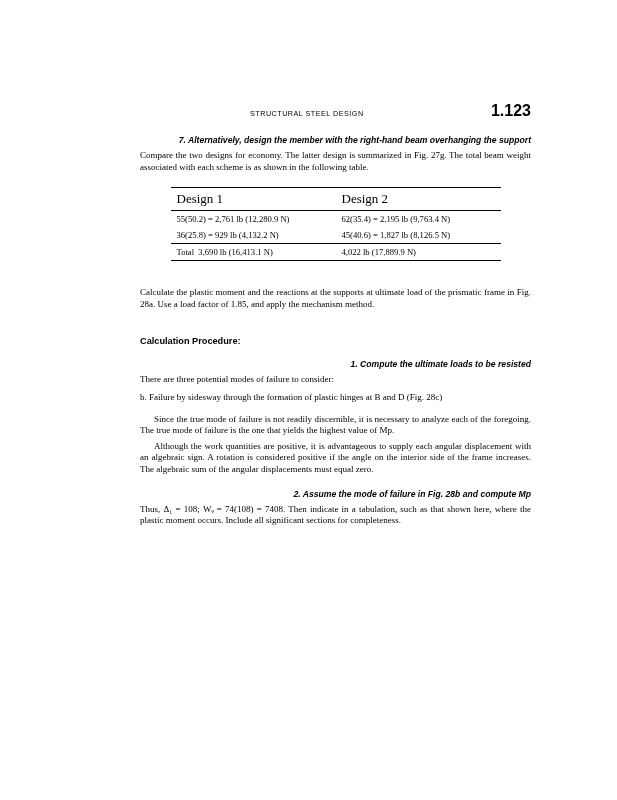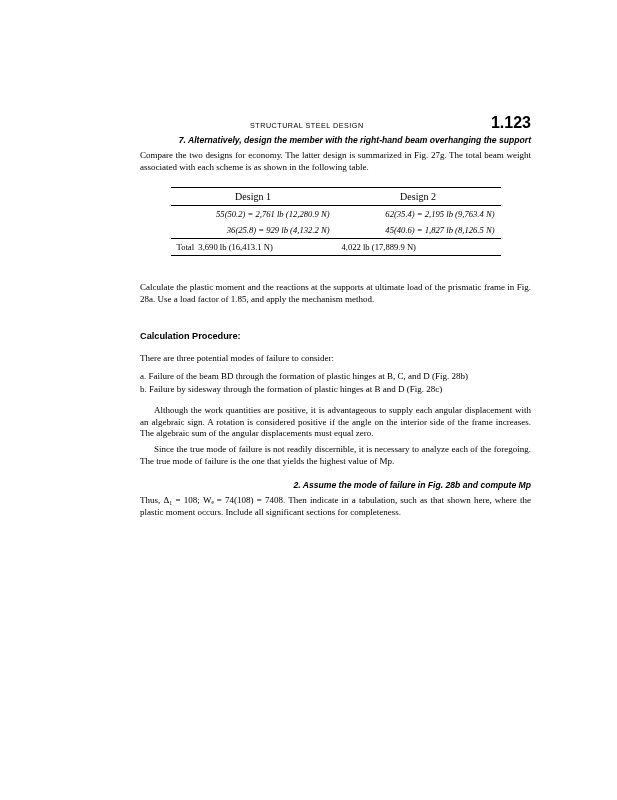--- a/index.html
+++ b/index.html
@@ -16,21 +16,21 @@
   }
   .page {
     position: relative;
     width: 617px;
     height: 800px;
     box-sizing: border-box;
     padding: 112px 86px 40px 140px;
   }
   .running-head {
     position: absolute;
-    top: 114px;
+    top: 102px;
     left: 140px;
     right: 86px;
     display: flex;
     justify-content: space-between;
     align-items: baseline;
   }
   .running-head .rh-title {
     font-family: "Liberation Sans", sans-serif;
     font-size: 7.2px;
     letter-spacing: 0.5px;
@@ -79,35 +79,35 @@
     border-collapse: collapse;
     margin: 14px auto 0 auto;
     width: 330px;
     font-size: 8.6px;
   }
   table.weights td, table.weights th {
     padding: 3px 6px;
     font-weight: normal;
   }
   table.weights th {
-    text-align: center;
-    font-size: 10px;
+    text-align: left;
+    font-size: 13px;
   }
   table.weights tr.head th {
     border-top: 0.8px solid #000;
     border-bottom: 0.8px solid #000;
   }
   table.weights tr.total td {
     border-top: 0.8px solid #000;
     border-bottom: 0.8px solid #000;
     margin-top: 21px;
   }
   td.c1 { width: 50%; }
   td.c2 { width: 50%; }
-  td.num { text-align: right; font-style: italic; }
+  td.num { text-align: left; }
 
   
   .section-head {
     margin-top: 26px;
   }
   .section-head h2 {
     font-family: "Liberation Sans", sans-serif;
     font-weight: bold;
     font-style: italic;
     font-size: 11px;
@@ -185,30 +185,30 @@
     <div class="gap-18"></div>
 
 
     <div class="gap-8"></div>
     <p>Calculate the plastic moment and the reactions at the supports at ultimate load of the prismatic frame in Fig. 28a. Use a load factor of 1.85, and apply the mechanism method.</p>
 
     <div class="gap-18"></div>
     <h3 class="proc">Calculation Procedure:</h3>
 
     <div class="gap-6"></div>
+    <h3 class="step">1.  Compute the ultimate loads to be resisted</h3>
     <p class="tight">There are three potential modes of failure to consider:</p>
 
     <div class="gap-6"></div>
     <ul class="items">
-      <li>a. Failure of the beam BD through the formation of plastic hinges at B, C, and D (Fig. 28b)</li>
       <li>b. Failure by sidesway through the formation of plastic hinges at B and D (Fig. 28c)</li>
     </ul>
 
     <div class="gap-6"></div>
+    <p class="indent">Since the true mode of failure is not readily discernible, it is necessary to analyze each of the foregoing. The true mode of failure is the one that yields the highest value of Mp.</p>
     <p class="indent">Although the work quantities are positive, it is advantageous to supply each angular displacement with an algebraic sign. A rotation is considered positive if the angle on the interior side of the frame increases. The algebraic sum of the angular displacements must equal zero.</p>
-    <p class="indent">Since the true mode of failure is not readily discernible, it is necessary to analyze each of the foregoing. The true mode of failure is the one that yields the highest value of Mp.</p>
 
     <div class="gap-8"></div>
     <h3 class="step">2.  Assume the mode of failure in Fig. 28b and compute Mp</h3>
     <p>Thus, Δ₁ = 108; Wₑ = 74(108) = 7408. Then indicate in a tabulation, such as that shown here, where the plastic moment occurs. Include all significant sections for completeness.</p>
 
   </div>
 </div>
 
 </body></html>

